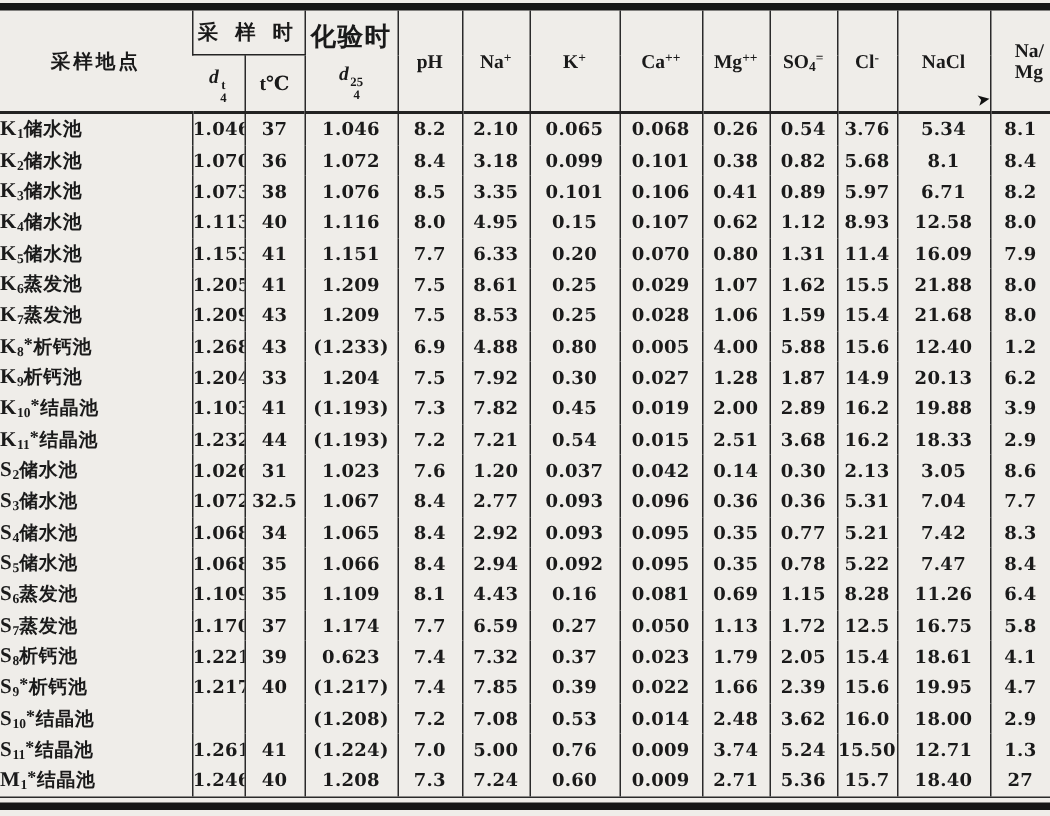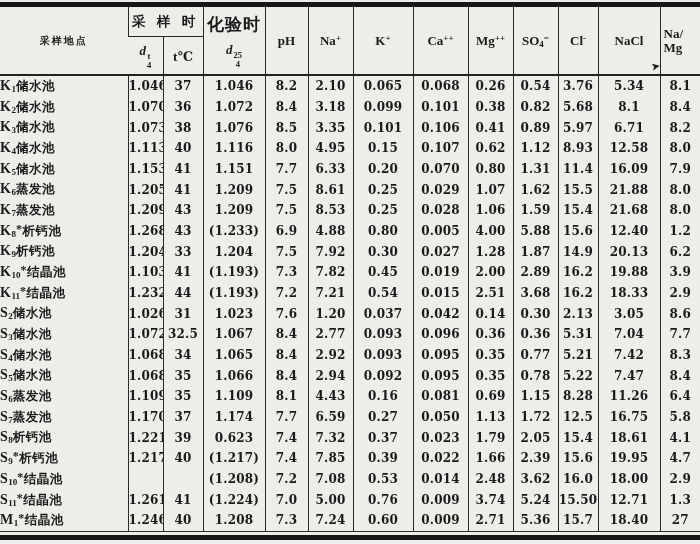--- a/index.html
+++ b/index.html
@@ -18,25 +18,25 @@
     position:absolute;top:7px;left:0;width:700px;
     border-collapse:collapse;table-layout:fixed;
   }
   th,td{padding:0;margin:0;overflow:hidden;white-space:nowrap;}
   th{font-weight:700;}
   thead th{border-bottom:2px solid #222;vertical-align:middle;text-align:center;}
   th.c-group{border-bottom:1.5px solid #242424;height:29px;font-size:13.5px;letter-spacing:4px;}
   thead tr.sub th{height:37px;}
   
   th + th, td + td{border-left:1.2px solid #2a2a2a;}
-  th.c-loc{font-size:10px;letter-spacing:2px;}
+  th.c-loc{font-size:13px;letter-spacing:2px;}
   th.c-test .t-label{font-size:17px;letter-spacing:1px;margin-bottom:4px;}
   th.ion{font-size:13.5px;font-weight:700;}
   th.ion .two div{line-height:1.05;text-align:left;}
-  th.ion.namg{text-align:left;padding-left:3px;}
+  th.ion.namg{text-align:left;padding-left:16px;}
   .formula{font-size:13px;font-weight:700;}
   .formula .dchar{font-style:italic;}
   .stk{display:inline-flex;flex-direction:column;font-size:8.5px;line-height:1.05;
        vertical-align:-4px;margin-left:1px;font-style:normal;}
   sup{font-size:9px;vertical-align:4px;line-height:0;}
   sub{font-size:9px;vertical-align:-2px;line-height:0;}
   .ital{}
 
   tbody td{
     height:20.68px;text-align:center;vertical-align:middle;

